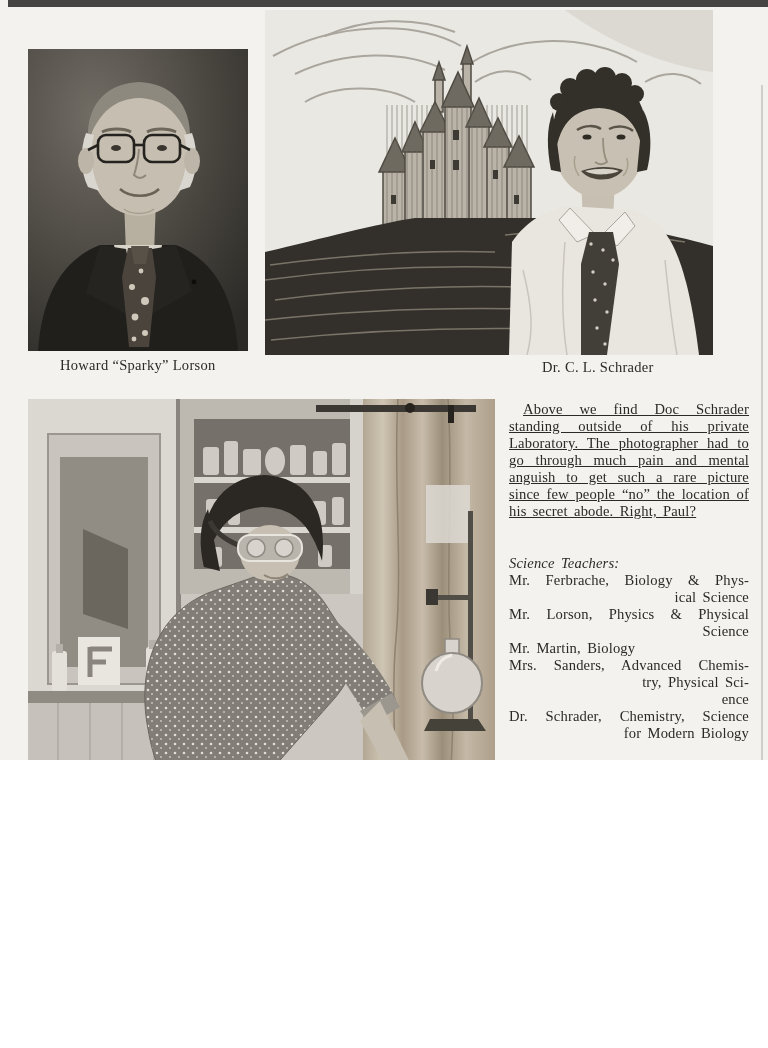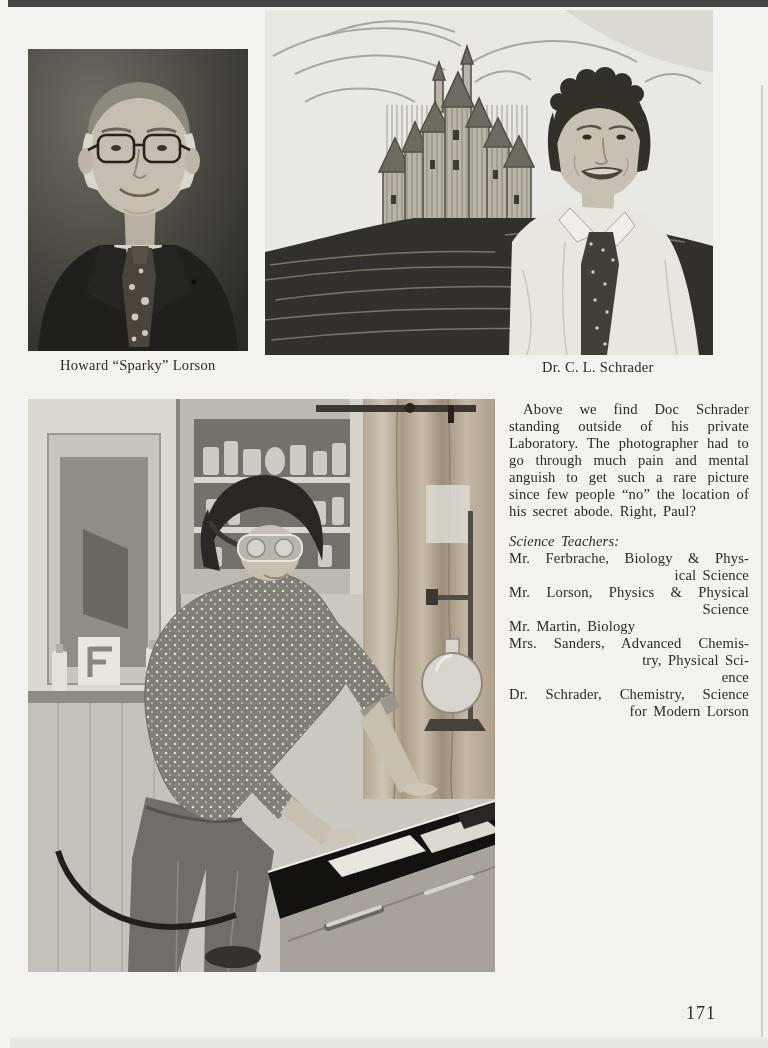--- a/index.html
+++ b/index.html
@@ -1,38 +1,38 @@
 <!DOCTYPE html>
 <html style="--paper: #f3f2ee; --ink: #2b2a27;"><head>
 <meta charset="utf-8">
 <style>
   html,body{margin:0;padding:0;}
   .page{
-    position:relative;width:768px;height:1048px;overflow:hidden;
+    position:relative;width:768px;height:760px;overflow:hidden;
     background:var(--paper,#f3f2ee);
     color:var(--ink,#2b2a27);
     font-family:"Liberation Serif","DejaVu Serif",serif;
   }
   .top-bar{position:absolute;left:8px;top:0;width:760px;height:7px;background:#454442;}
   .bottom-bar{position:absolute;left:10px;top:1038px;width:758px;height:10px;background:#e9e7e3;}
   .edge-line{position:absolute;left:761px;top:85px;width:2px;height:952px;background:#d0cecA;}
   .photo{position:absolute;overflow:hidden;background:#d8d5cf;}
   .photo svg{display:block;width:100%;height:100%;}
   #photo-lorson{left:28px;top:49px;width:220px;height:302px;}
   #photo-schrader{left:265px;top:10px;width:448px;height:345px;}
   #photo-lab{left:28px;top:399px;width:467px;height:573px;}
   .caption{position:absolute;font-size:14.5px;letter-spacing:.3px;white-space:nowrap;}
   #caption-lorson{left:60px;top:357px;}
   #caption-schrader{left:542px;top:359px;}
   .text-column{
     position:absolute;left:509px;top:401px;width:240px;
     font-size:14.6px;line-height:17px;word-spacing:2.5px;letter-spacing:.15px;
   }
   .text-column p{margin:0;text-indent:14px;text-align:justify;}
-  .text-column p.p1{margin-bottom:13px;}
+  .text-column p.p1{margin-bottom:35px;text-decoration:underline;}
   .teachers-heading{margin-top:0;font-style:italic;}
   .teacher-entry .tline{min-height:17px;}
   .teacher-entry .jfull{text-align:justify;text-align-last:justify;}
   .teacher-entry .cont{text-align:right;}
   .page-number{position:absolute;left:686px;top:1003px;font-size:18px;letter-spacing:1px;}
 </style>
 </head>
 <body>
 
 <div class="page">
@@ -330,21 +330,21 @@
         <div class="teacher-entry">
           <div class="tline">Mr. Martin, Biology</div>
         </div>
         <div class="teacher-entry">
           <div class="tline jfull">Mrs. Sanders, Advanced Chemis-</div>
           <div class="tline cont">try, Physical Sci-</div>
           <div class="tline cont">ence</div>
         </div>
         <div class="teacher-entry">
           <div class="tline jfull">Dr. Schrader, Chemistry, Science</div>
-          <div class="tline cont">for Modern Lorson</div>
+          <div class="tline cont">for Modern Biology</div>
         </div>
       </div>
   </div>
 
   <div class="page-number">171</div>
   <div class="bottom-bar"></div>
   <div class="edge-line"></div>
 </div>
 
 </body></html>

